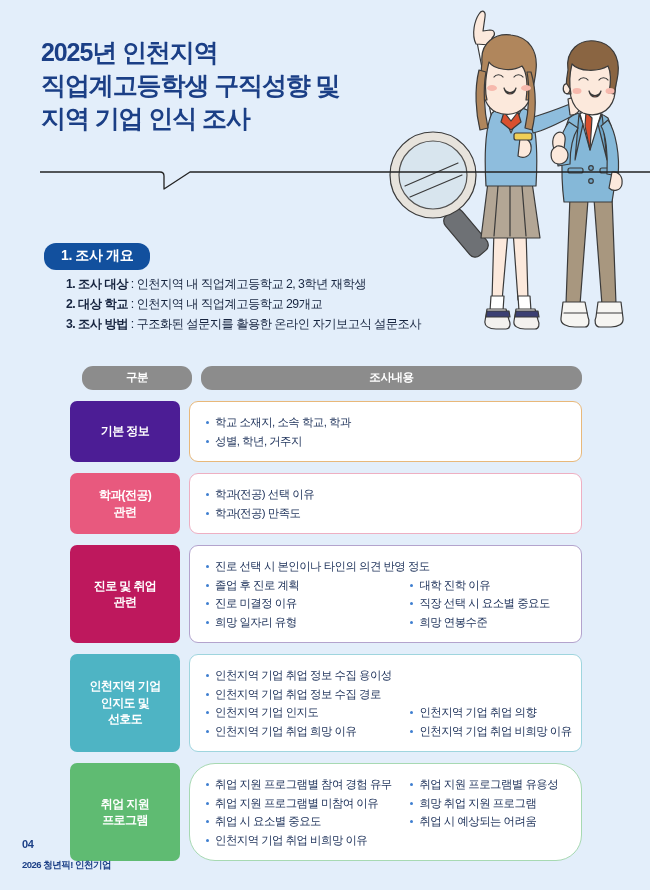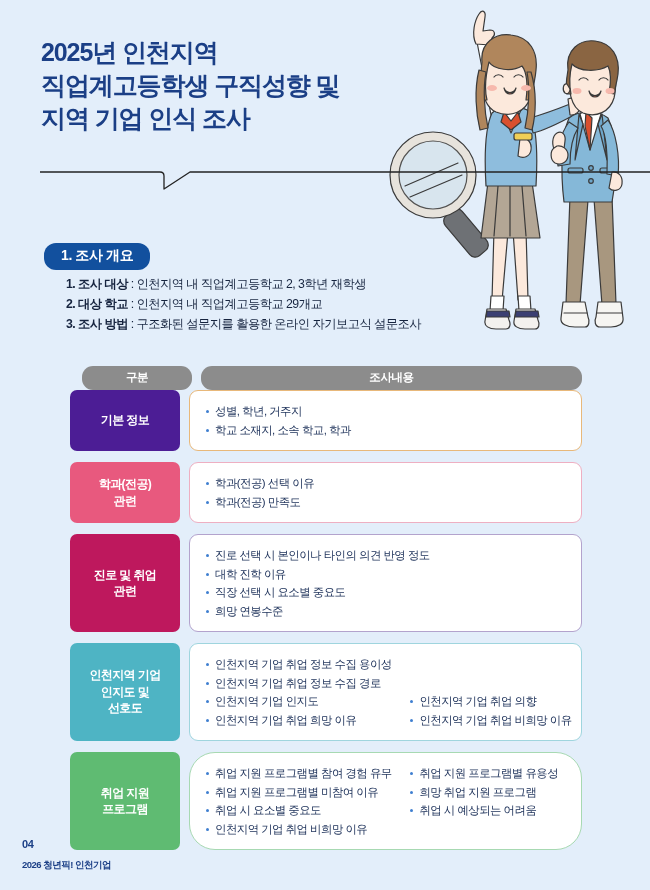--- a/index.html
+++ b/index.html
@@ -92,20 +92,21 @@
   
   .table {
     position: absolute;
     left: 70px;
     top: 366px;
     width: 512px;
   }
   .thead {
     display: flex;
     gap: 9px;
+    margin-bottom: 11px;
     padding-left: 12px;
   }
   .th {
     background: #8c8c8c;
     color: #ffffff;
     font-size: 11.5px;
     font-weight: bold;
     letter-spacing: -0.4px;
     text-align: center;
     border-radius: 11px;
@@ -335,22 +336,22 @@
   </div>
   <div id="table-body">
       <div class="row">
         <div class="cat" style="background: #4c1d95;">
           <div>
             <div>기본 정보</div>
           </div>
         </div>
         <div class="content" style="border-color: rgb(232, 184, 122);">
           <div class="col col-full">
+            <div class="bullet">학교 소재지, 소속 학교, 학과</div>
             <div class="bullet">성별, 학년, 거주지</div>
-            <div class="bullet">학교 소재지, 소속 학교, 학과</div>
           </div>
         </div>
       </div>
       <div class="row">
         <div class="cat" style="background: rgb(232, 89, 126);">
           <div>
             <div>학과(전공)</div>
             <div>관련</div>
           </div>
         </div>
@@ -364,20 +365,25 @@
       <div class="row">
         <div class="cat" style="background: #be185d;">
           <div>
             <div>진로 및 취업</div>
             <div>관련</div>
           </div>
         </div>
         <div class="content" style="border-color: rgb(179, 163, 205);">
           <div class="col col-full">
             <div class="bullet">진로 선택 시 본인이나 타인의 의견 반영 정도</div>
+          </div>
+          <div class="col col-left">
+            <div class="bullet">졸업 후 진로 계획</div>
+            <div class="bullet">진로 미결정 이유</div>
+            <div class="bullet">희망 일자리 유형</div>
           </div>
           <div class="col col-right">
             <div class="bullet">대학 진학 이유</div>
             <div class="bullet">직장 선택 시 요소별 중요도</div>
             <div class="bullet">희망 연봉수준</div>
           </div>
         </div>
       </div>
       <div class="row">
         <div class="cat" style="background: rgb(78, 180, 196);">

